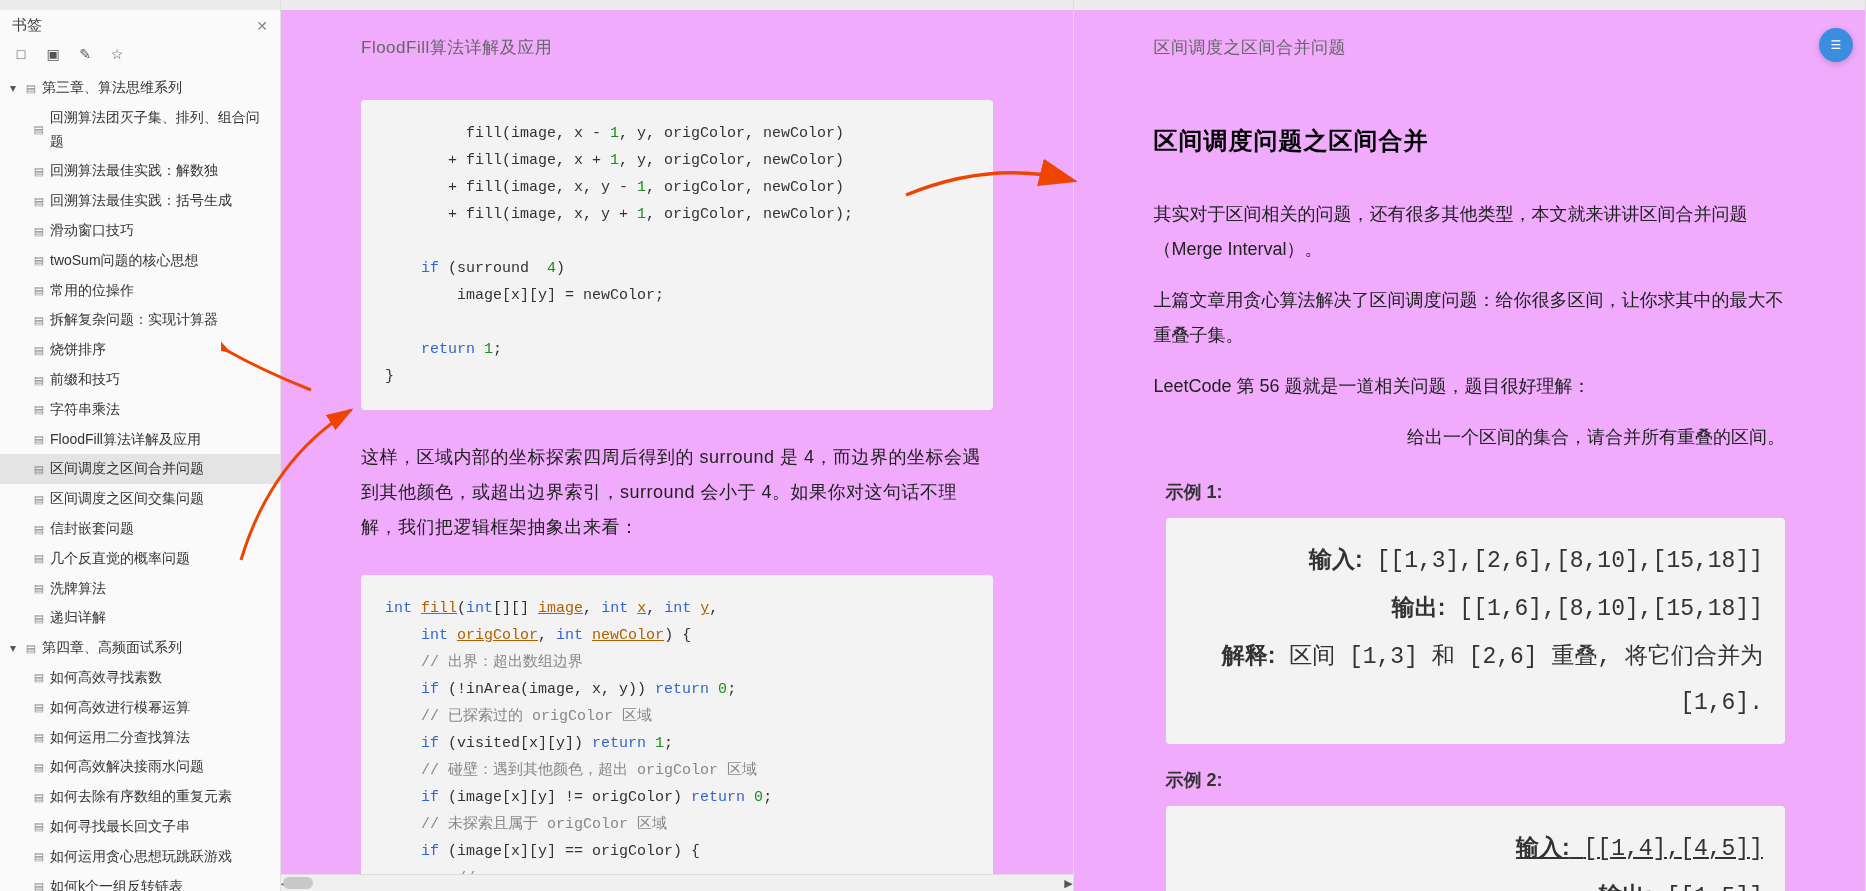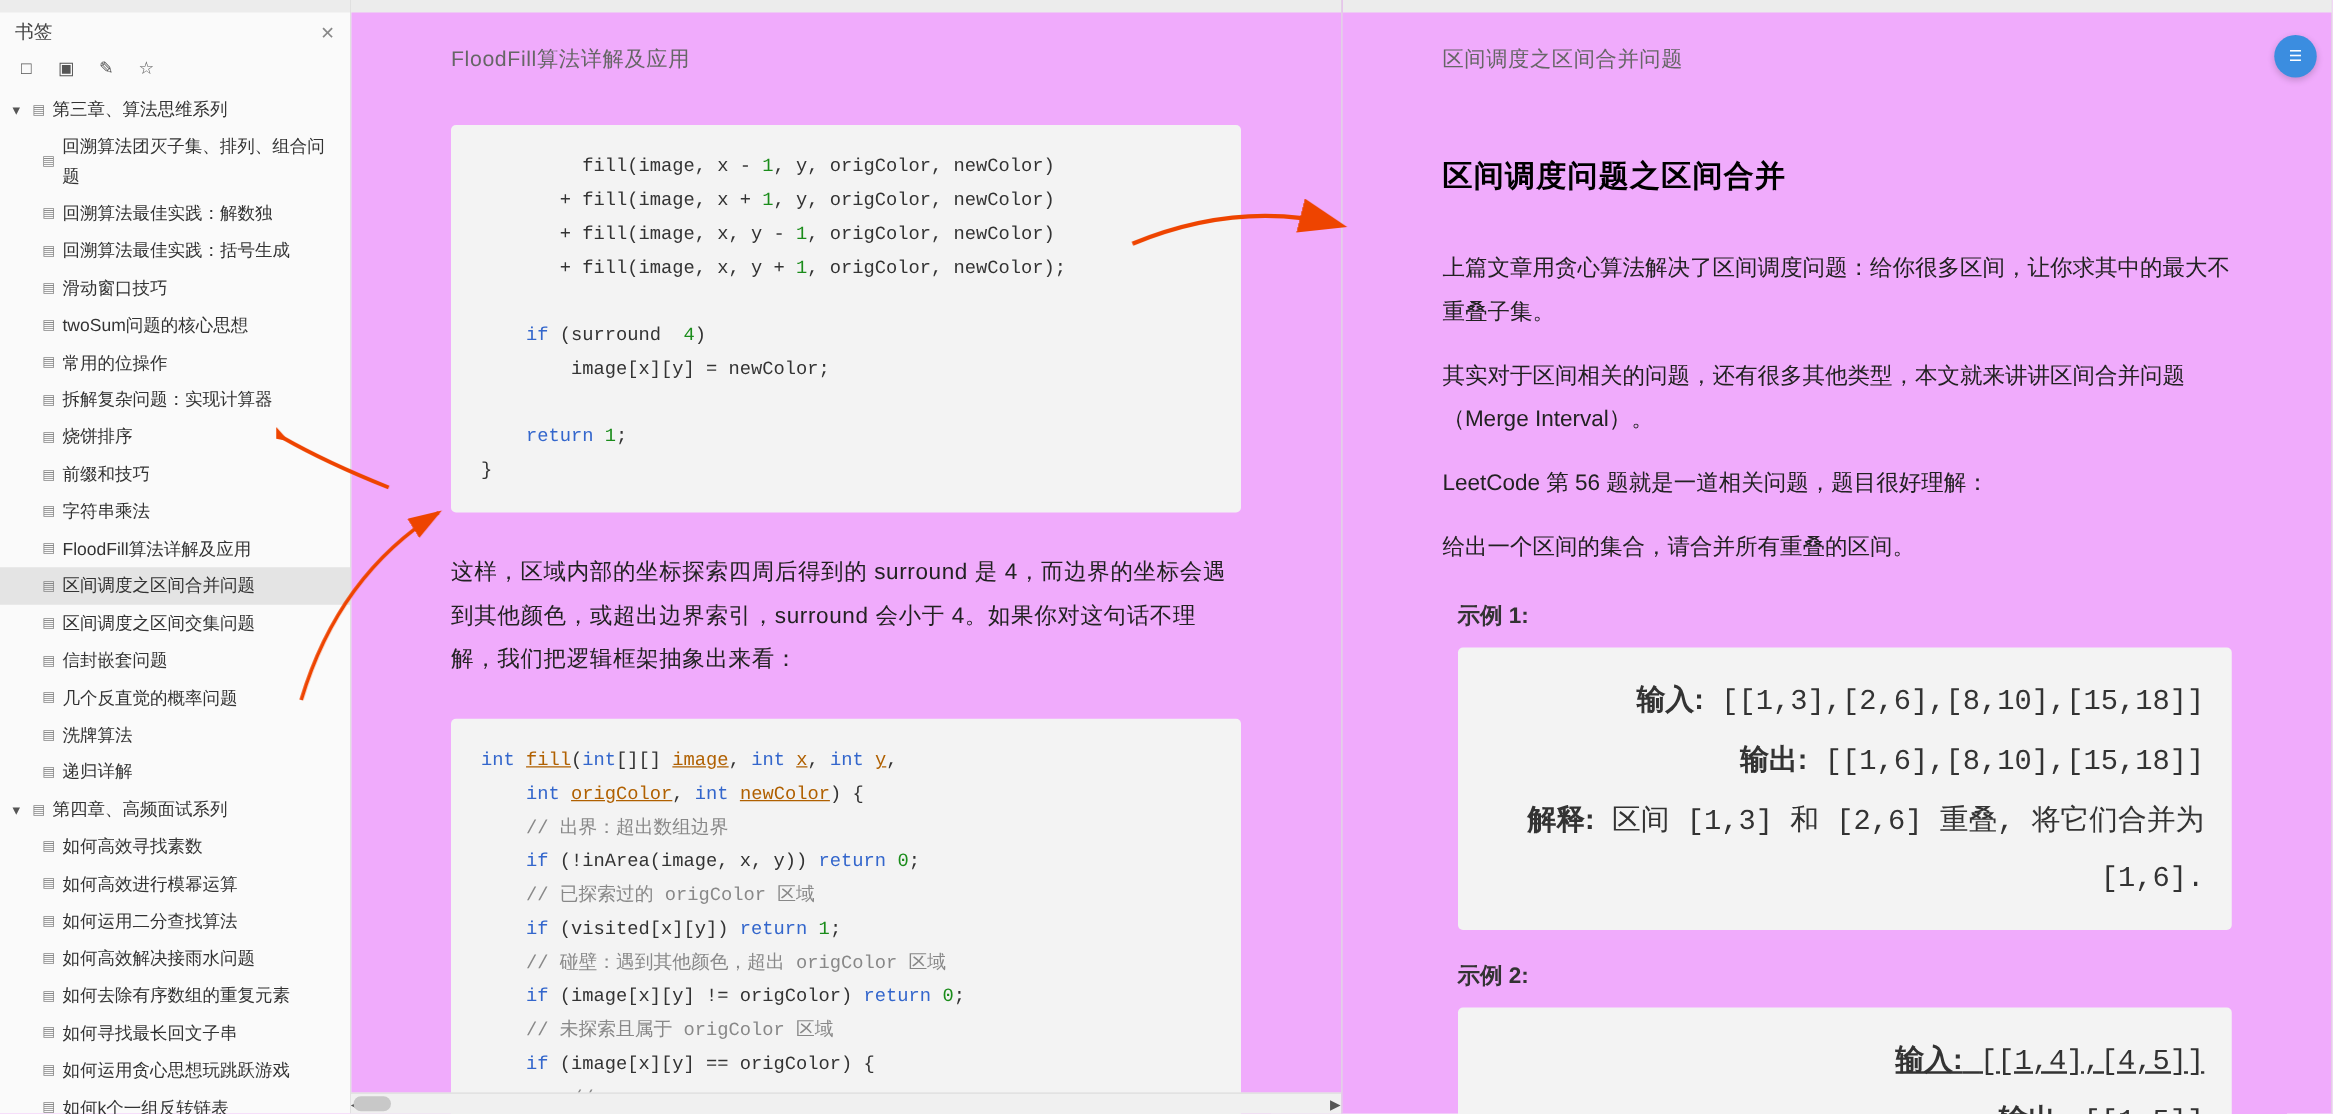--- a/index.html
+++ b/index.html
@@ -248,24 +248,24 @@
         <div class="thumb"></div>
         <span class="arrR">▶</span>
       </div>
     </div>
 
     <div class="pane">
       <div class="pane-top"></div>
       <div class="pane-title">区间调度之区间合并问题</div>
       <div class="pane-body">
         <div class="rp-title">区间调度问题之区间合并</div>
+        <div class="rp-text">其实对于区间相关的问题，还有很多其他类型，本文就来讲讲区间合并问题（Merge Interval）。</div>
         <div class="rp-text">上篇文章用贪心算法解决了区间调度问题：给你很多区间，让你求其中的最大不重叠子集。</div>
-        <div class="rp-text">其实对于区间相关的问题，还有很多其他类型，本文就来讲讲区间合并问题（Merge Interval）。</div>
         <div class="rp-text">LeetCode 第 56 题就是一道相关问题，题目很好理解：</div>
-        <div class="rp-text" style="">给出一个区间的集合，请合并所有重叠的区间。</div>
+        <div class="rp-text" style="text-align:right;">给出一个区间的集合，请合并所有重叠的区间。</div>
         <div class="rp-sub" style="margin-left:12px;">示例 1:</div>
         <div class="rp-block" style="margin-left:12px;">
           <b>输入:</b> <span>[[1,3],[2,6],[8,10],[15,18]]</span><br>
           <b>输出:</b> <span>[[1,6],[8,10],[15,18]]</span><br>
           <b>解释:</b> <span>区间 [1,3] 和 [2,6] 重叠, 将它们合并为 [1,6].</span>
         </div>
         <div class="rp-sub" style="margin-left:12px;">示例 2:</div>
         <div class="rp-block" style="margin-left:12px;text-decoration:underline;">
           <b>输入:</b> <span>[[1,4],[4,5]]</span><br>
           <b>输出:</b> <span>[[1,5]]</span><br>

